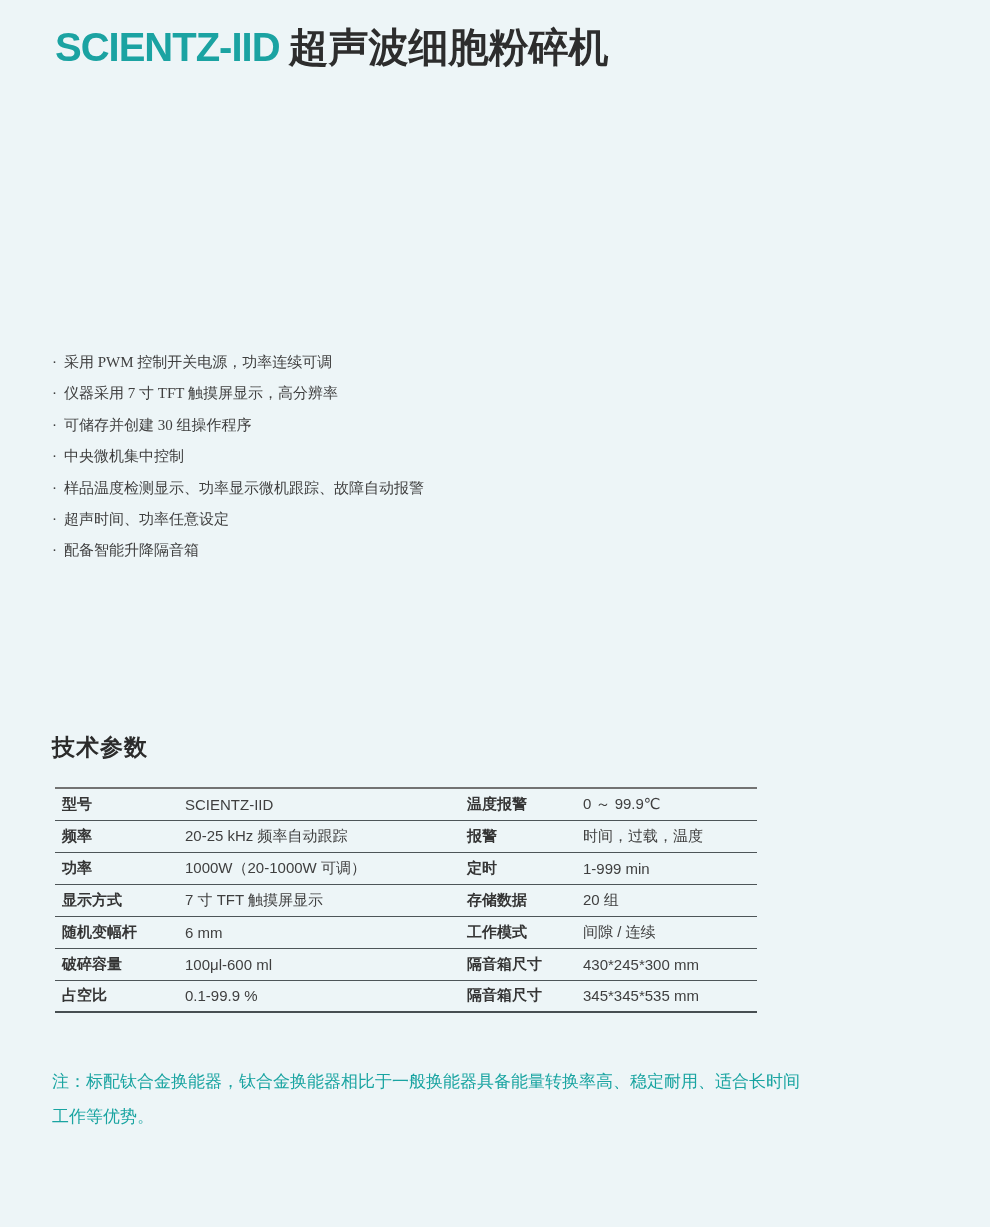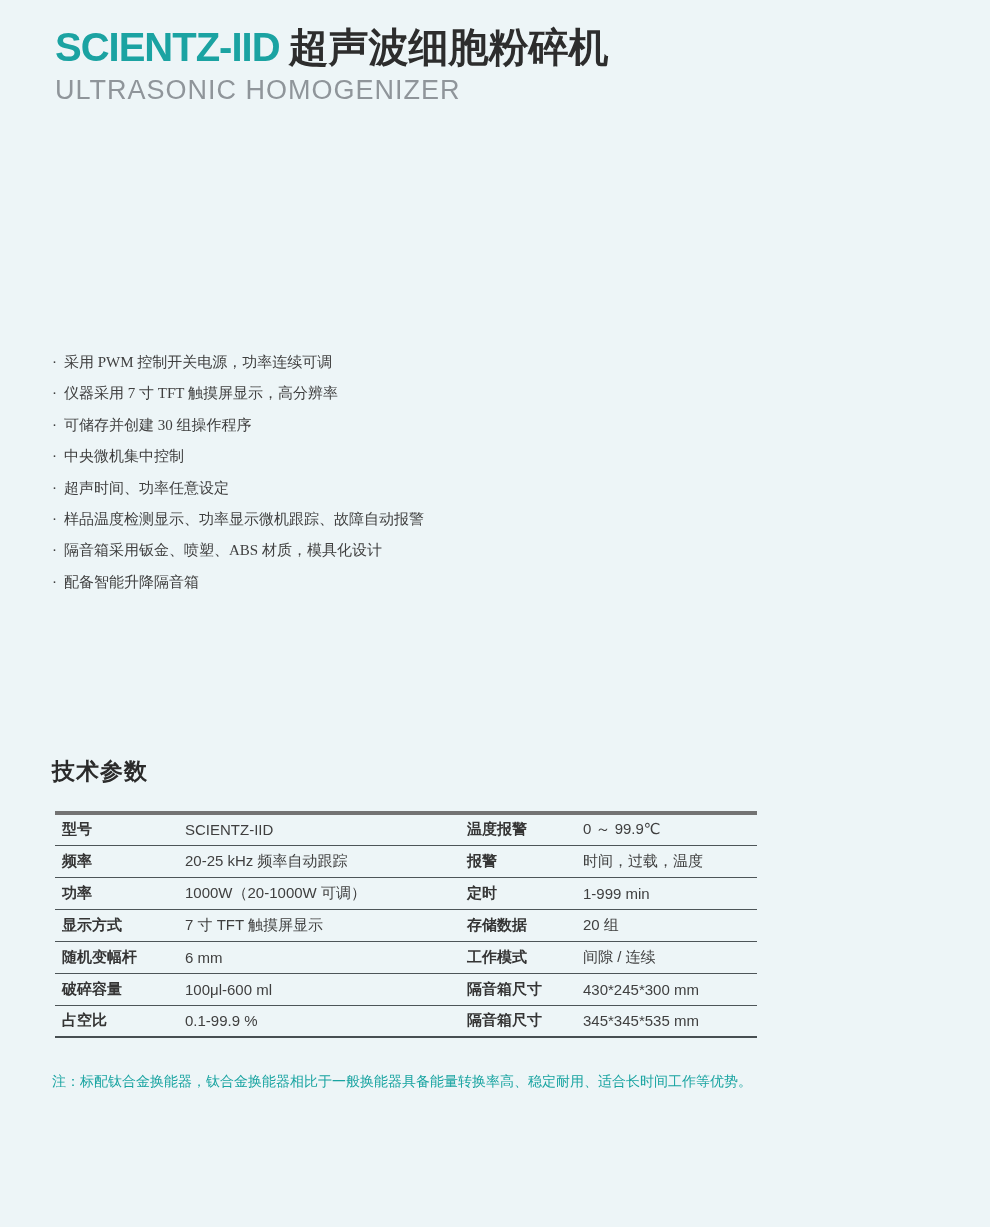--- a/index.html
+++ b/index.html
@@ -36,69 +36,67 @@
   
   .features { position:absolute; left:52px; top:314px; }
   .features ul { list-style:none; margin-top:33px;font-family:Liberation Serif, serif; }
   .features li {
     font-size:15px; color:#3f3f3f;
     line-height:31.4px; white-space:nowrap;
   }
   .features .dot { margin-right:7px; color:#3f3f3f; }
 
   
-  .specs { position:absolute; left:52px; top:756px; }
+  .specs { position:absolute; left:52px; top:732px; }
   .specs table {
     margin-top:24px; margin-left:3px;
     border-collapse:collapse; table-layout:fixed;
     width:702px;
-    border-top:4px solid #737373;
+    border-top:2px solid #737373;
     border-bottom:2px solid #474f52;
   }
   .specs tr { height:32px; }
   .specs tr + tr td { border-top:1px solid #4d5558; }
   .specs td { vertical-align:middle; white-space:nowrap; overflow:visible; }
   .specs td.lab {
     font-weight:700; font-size:15px; color:#353535; padding-left:7px;
   }
   .specs td.val { font-size:15px; color:#3f3f3f; }
   .specs col.c-lab1 { width:130px; }
   .specs col.c-val1 { width:275px; }
   .specs col.c-lab2 { width:123px; }
   .specs col.c-val2 { width:174px; }
 
   
   .note {
     position:absolute; left:52px; top:1064px;
     width:748px;
-    font-size:14px; line-height:35px;
+    font-size:17px; line-height:35px;
     color:#19a4a1;
   }
 </style>
 </head>
 <body>
 
 <div class="page">
 
   <header class="header">
     <h1 class="title">
       <span class="brand">SCIENTZ-IID</span><span class="cn">超声波细胞粉碎机</span>
     </h1>
-    <div class="subtitle">ULTRASONIC HOMOGENIZER</div>
   </header>
 
   <section class="features">
     <ul>
       <li><span class="dot">·</span><span>采用 PWM 控制开关电源，功率连续可调</span></li>
       <li><span class="dot">·</span><span>仪器采用 7 寸 TFT 触摸屏显示，高分辨率</span></li>
       <li><span class="dot">·</span><span>可储存并创建 30 组操作程序</span></li>
       <li><span class="dot">·</span><span>中央微机集中控制</span></li>
+      <li><span class="dot">·</span><span>样品温度检测显示、功率显示微机跟踪、故障自动报警</span></li>
       <li><span class="dot">·</span><span>超声时间、功率任意设定</span></li>
-      <li><span class="dot">·</span><span>样品温度检测显示、功率显示微机跟踪、故障自动报警</span></li>
-      <li><span class="dot">·</span><span>隔音箱采用钣金、喷塑、ABS 材质，模具化设计</span></li>
       <li><span class="dot">·</span><span>配备智能升降隔音箱</span></li>
     </ul>
   </section>
 
   <section class="specs">
     <h2 class="section-heading">技术参数</h2>
     <table>
       <colgroup>
         <col class="c-lab1">
           <col class="c-val1">

